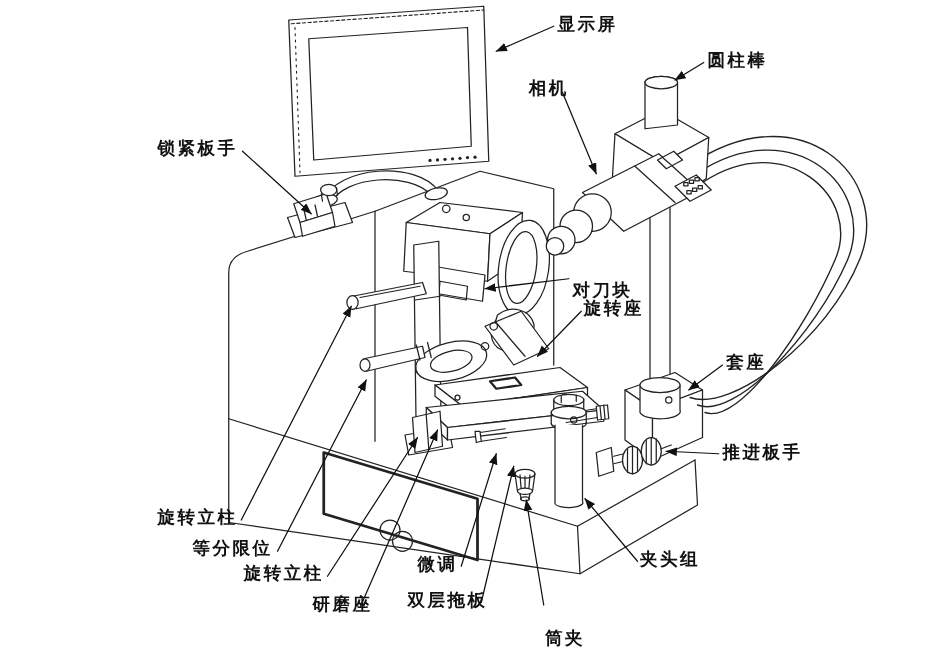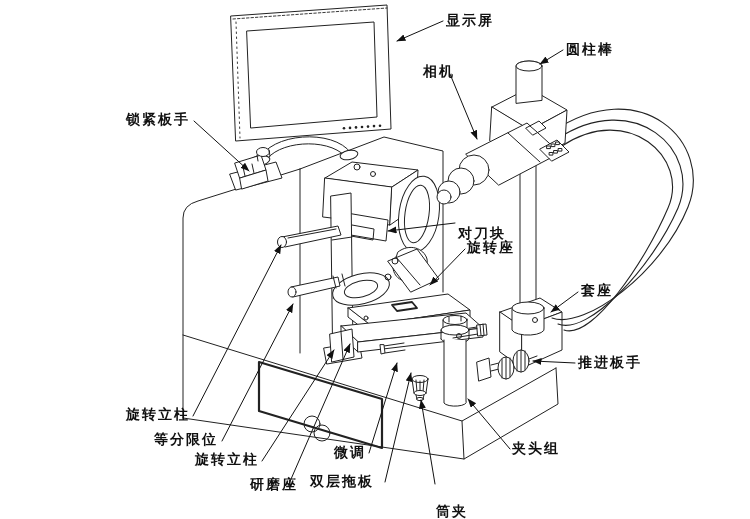--- a/index.html
+++ b/index.html
@@ -205,16 +205,16 @@
   <div class="lbl" style="left:126px;top:112px">锁紧板手</div>
   <div class="lbl" style="left:458px;top:226px">对刀块</div>
   <div class="lbl" style="left:467px;top:240px">旋转座</div>
   <div class="lbl" style="left:581px;top:283px">套座</div>
   <div class="lbl" style="left:578px;top:355px">推进板手</div>
   <div class="lbl" style="left:126px;top:407px">旋转立柱</div>
   <div class="lbl" style="left:154px;top:432px">等分限位</div>
   <div class="lbl" style="left:195px;top:452px">旋转立柱</div>
   <div class="lbl" style="left:250px;top:477px">研磨座</div>
   <div class="lbl" style="left:334px;top:445px">微调</div>
-  <div class="lbl" style="left:310px;top:474px">双层拖板</div>
+  <div class="lbl" style="left:326px;top:474px">双层拖板</div>
   <div class="lbl" style="left:436px;top:504px">筒夹</div>
   <div class="lbl" style="left:512px;top:441px">夹头组</div>
 </div>
 
 </body></html>

